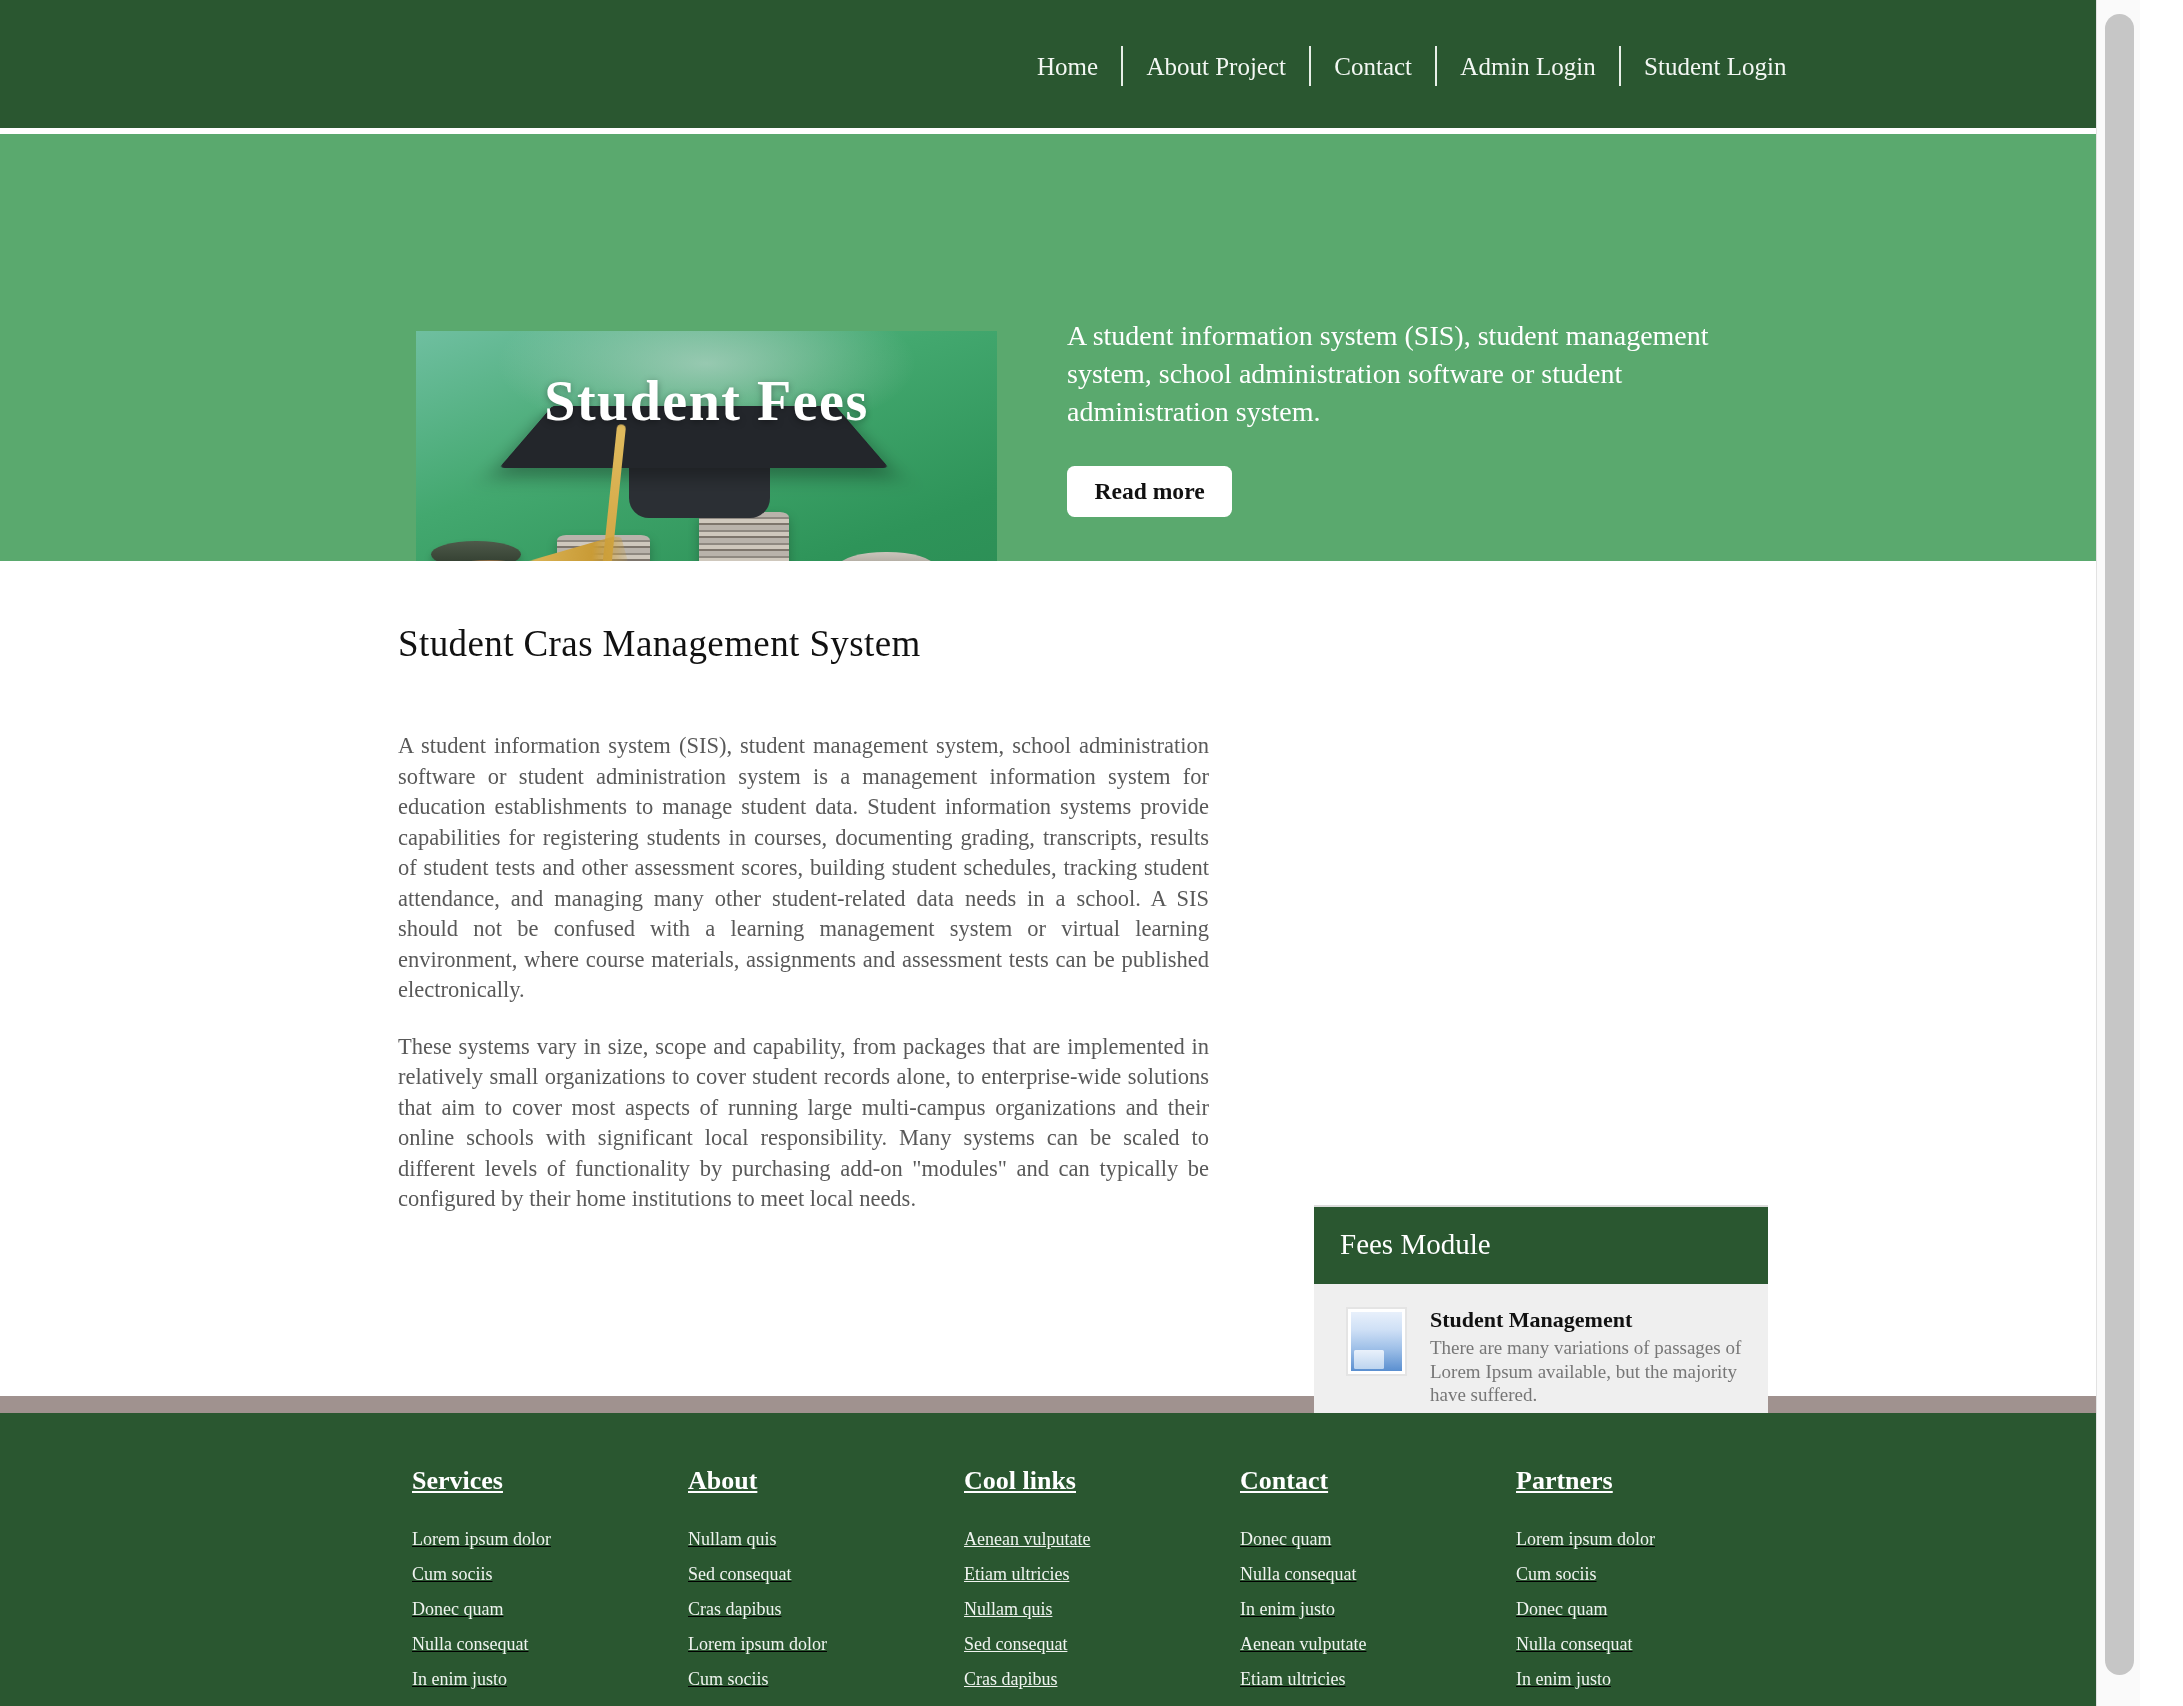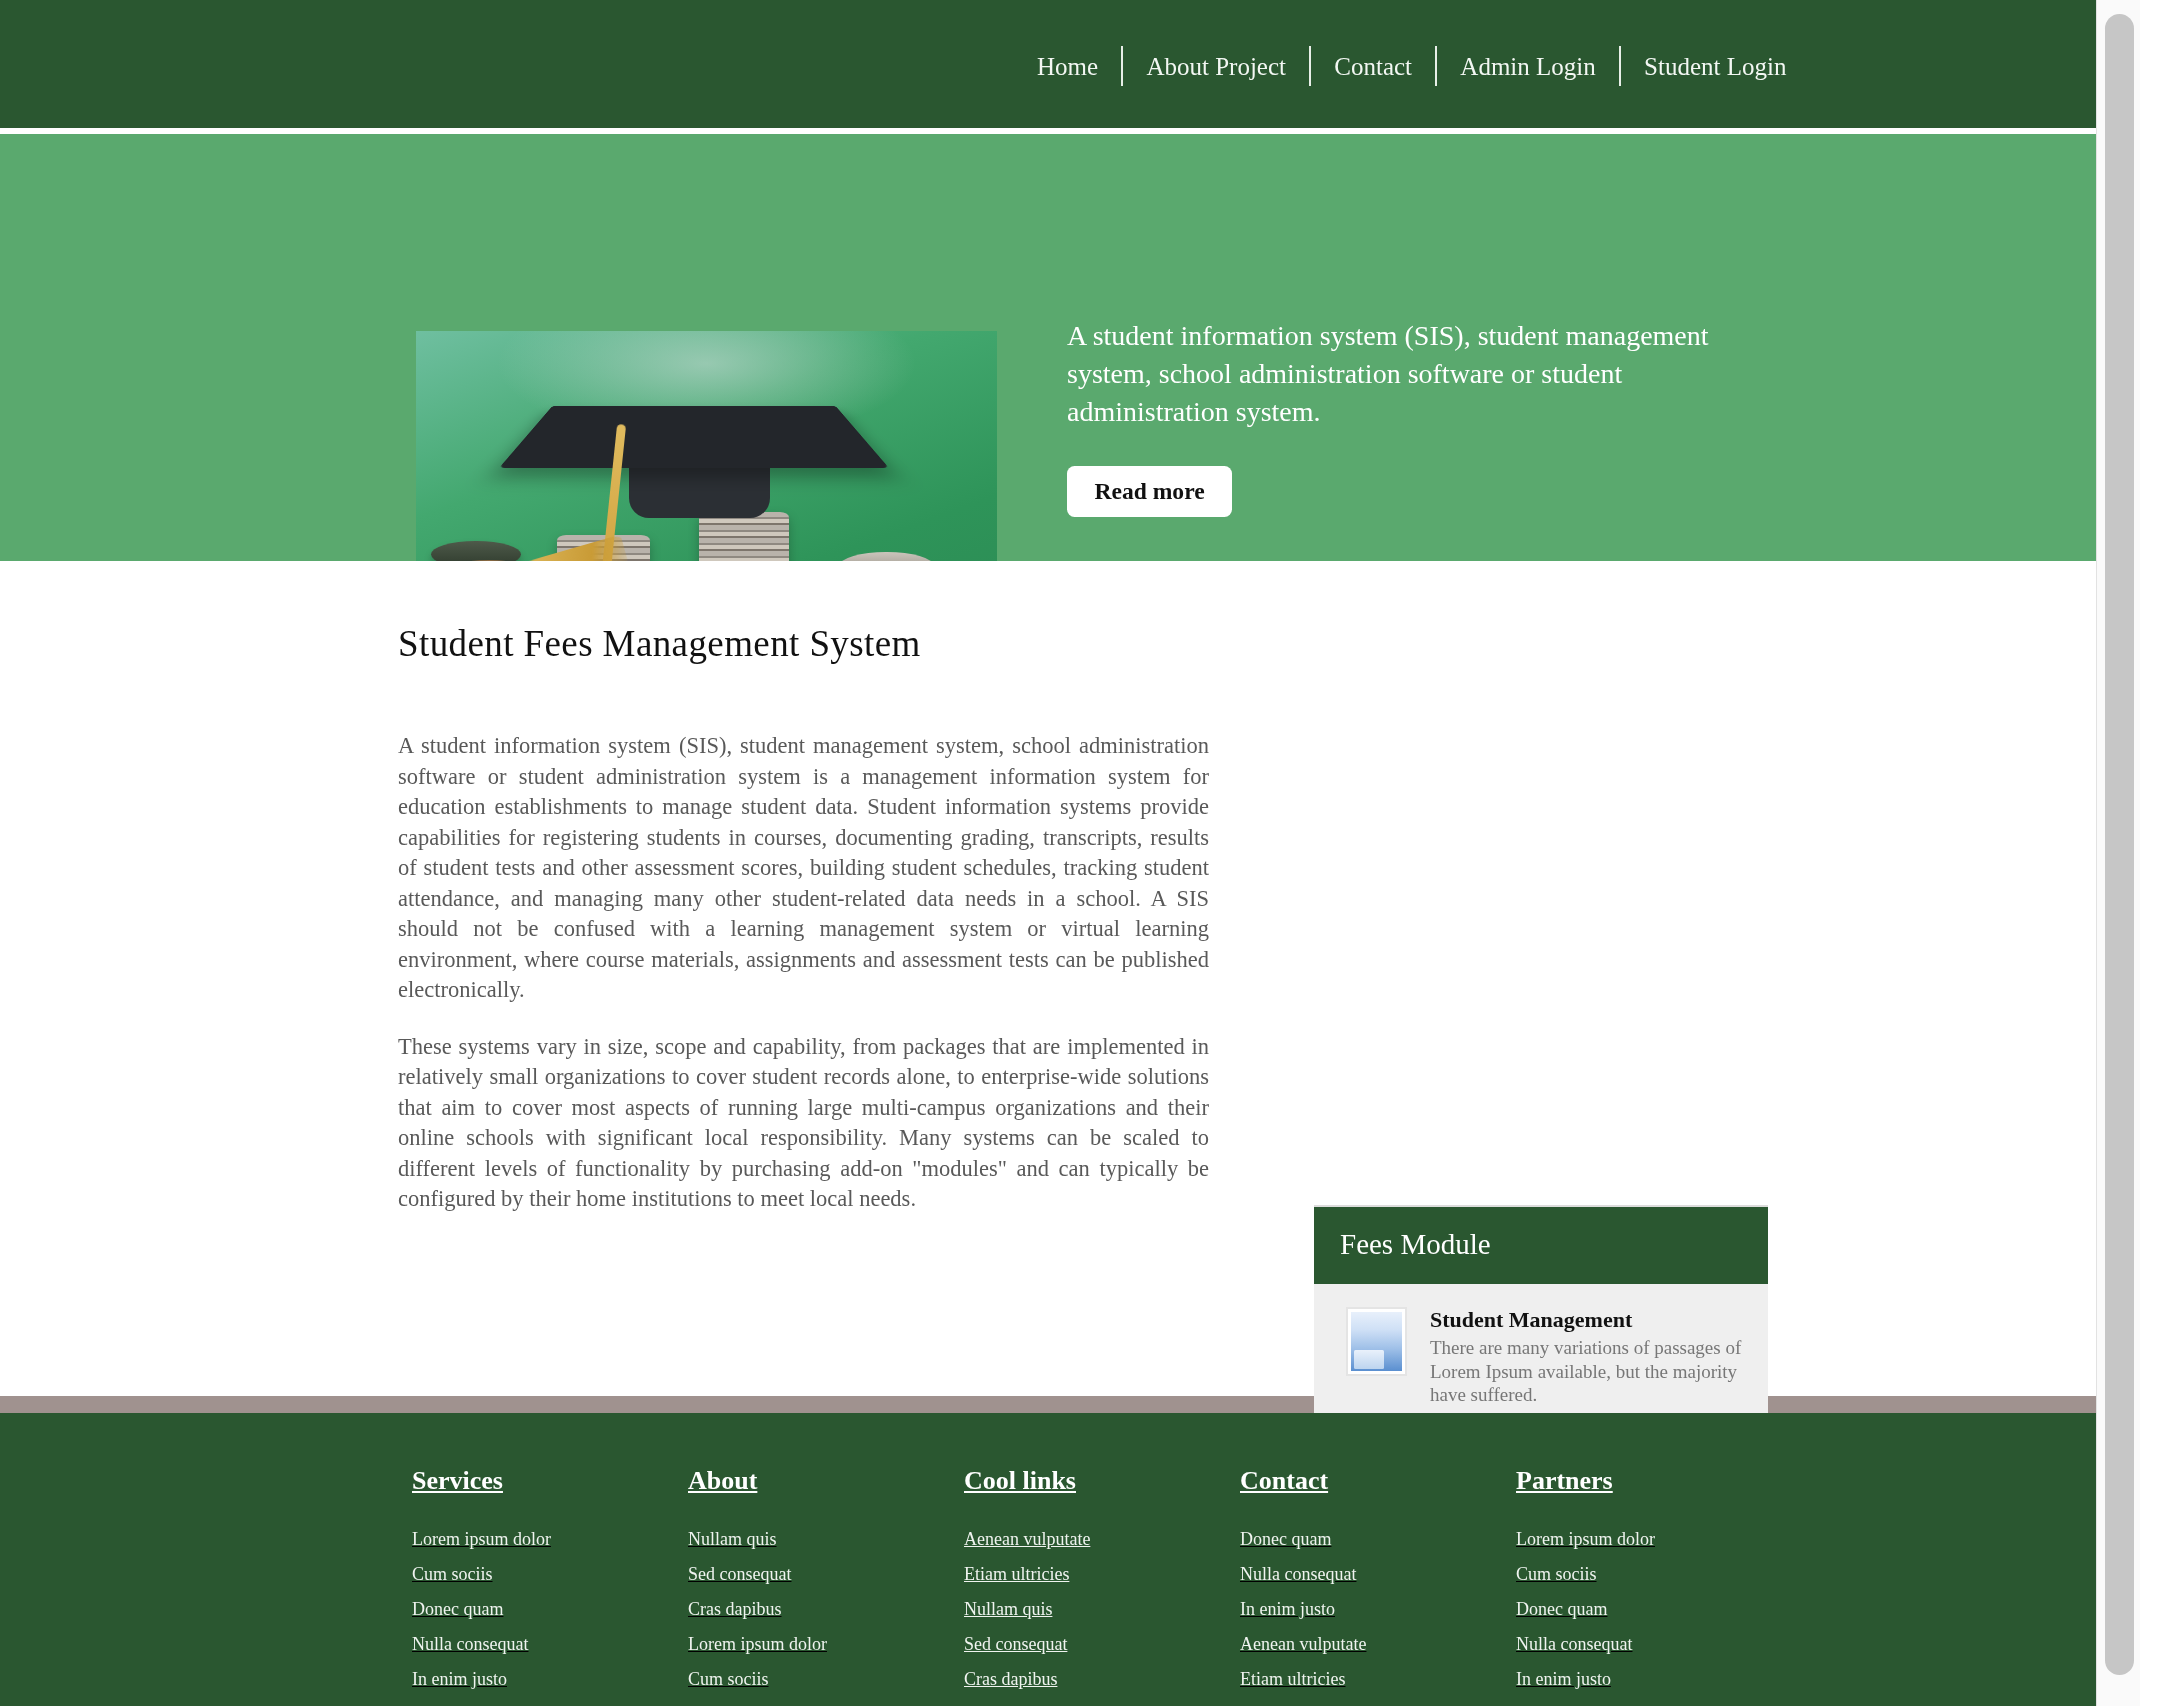--- a/index.html
+++ b/index.html
@@ -381,33 +381,34 @@
         <div class="stack" style="left:268px;top:297px;width:128px;height:64px;"></div>
         <div class="coin" style="left:274px;top:291px;width:116px;height:41px;background:radial-gradient(ellipse at 40% 35%,#9a6a3c,#5f3f22);border:2.3px solid #b8b2a8;"></div>
         <div class="coin" style="left:424px;top:308px;width:98px;height:40px;background:radial-gradient(ellipse at 45% 35%,#a06b3d,#653f21);"></div>
 
         <div class="coin" style="left:424px;top:221px;width:93px;height:27.4px;background:linear-gradient(180deg,#cbc5bb,#8a847b);"></div>
         <div class="coin" style="left:431px;top:238px;width:90px;height:24.4px;background:linear-gradient(180deg,#bdb7ad,#7d776e);"></div>
         <div class="cap-base"></div>
         <div class="cap-top"></div>
         <div class="tassel"></div>
         <div class="tassel-fringe"></div>
+        <div class="hero-img-caption">Student Fees</div>
       </div>
     </div>
 
     <div class="hero-copy">
       <p class="hero-sub">A student information system (SIS), student management system, school administration software or student administration system.</p>
       <button class="read-more">Read more</button>
     </div>
   </div>
 
   <div class="main-area">
 
     <div class="article">
-      <h2 class="article-title">Student Fees Management System</h2>
+      <h2 class="article-title">Student Cras Management System</h2>
       <p>A student information system (SIS), student management system, school administration software or student administration system is a management information system for education establishments to manage student data. Student information systems provide capabilities for registering students in courses, documenting grading, transcripts, results of student tests and other assessment scores, building student schedules, tracking student attendance, and managing many other student-related data needs in a school. A SIS should not be confused with a learning management system or virtual learning environment, where course materials, assignments and assessment tests can be published electronically.</p>
       <p>These systems vary in size, scope and capability, from packages that are implemented in relatively small organizations to cover student records alone, to enterprise-wide solutions that aim to cover most aspects of running large multi-campus organizations and their online schools with significant local responsibility. Many systems can be scaled to different levels of functionality by purchasing add-on "modules" and can typically be configured by their home institutions to meet local needs.</p>
     </div>
 
     <div class="module-card">
       <div class="module-head">Fees Module</div>
       <div class="module-list">
 
         <div class="module-item">
           <div class="module-thumb">

